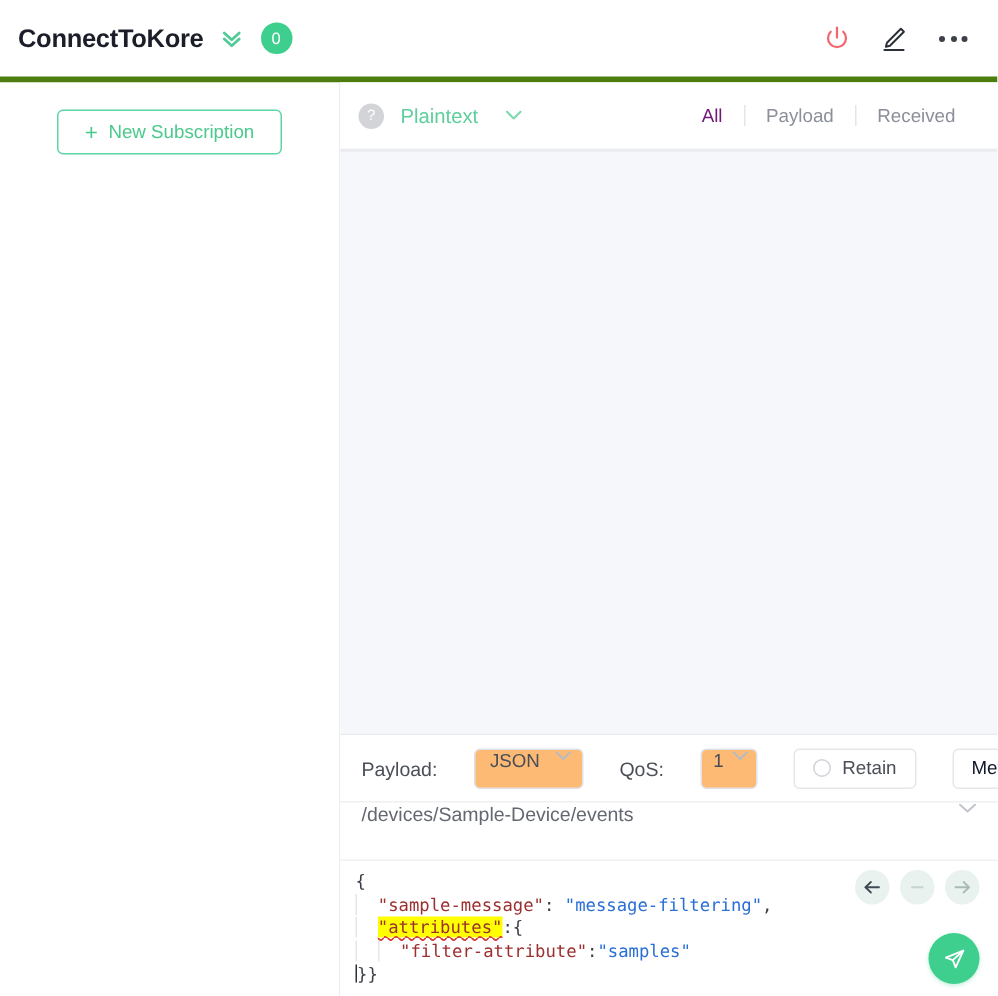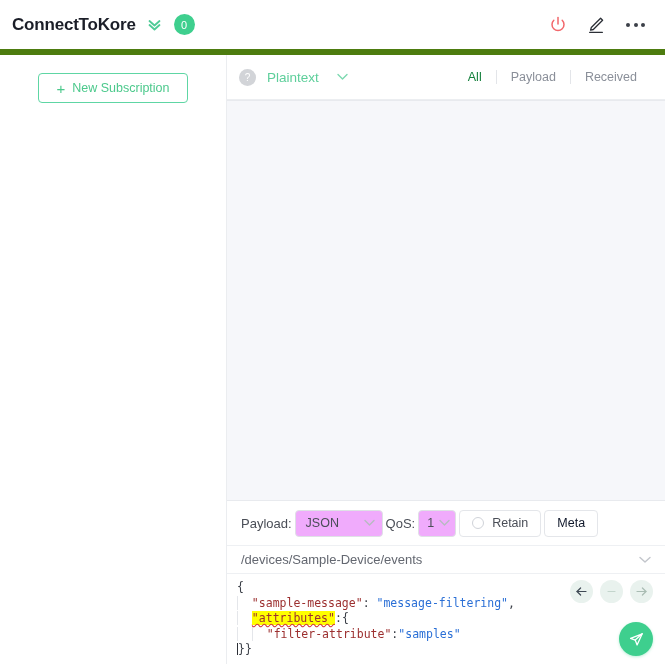--- a/index.html
+++ b/index.html
@@ -16,21 +16,21 @@
     position: relative;
   }
 
   
   .header {
     height: 55px;
     flex: 0 0 55px;
     display: flex;
     align-items: center;
     padding: 0 18px 0 12px;
-    border-bottom: 6px solid #4d7c0f;
+    border-bottom: 4px solid #4d7c0f;
     background: #ffffff;
     gap: 27px;
   }
   .header-left { display: flex; align-items: center; gap: 10px; }
   .app-title {
     font-size: 17px;
     font-weight: bold;
     color: #1b1e28;
     letter-spacing: -0.2px;
   }
@@ -107,45 +107,45 @@
     color: #5ecf9b; font-size: 13.5px; cursor: pointer;
   }
   .filters { margin-left: auto; display: flex; align-items: center; }
   .filter-tab {
     font-size: 12.5px;
     color: #8a8f99;
     padding: 0 14px;
     cursor: pointer;
     line-height: 15px;
   }
-  .filter-tab.active { color: #15803d; }
+  .filter-tab.active { color: #701a75; }
   .filter-div { width: 1px; height: 14px; background: #e3e5e9; }
 
   .messages {
     flex: 1;
     background: #f6f7fa;
     border-top: 1px solid #e8eaee;
     min-height: 0;
   }
 
   
   .composer { background: #ffffff; border-top: 1px solid #e8eaee; }
   .payload-row {
     height: 44px;
     display: flex; align-items: center;
     padding: 0 14px 0 14px;
-    gap: 3px;
+    gap: 24px;
   }
   .lbl { font-size: 13px; color: #4a4e57; }
   .select-box {
     height: 27px;
     border: 1px solid #dfe1e6;
     border-radius: 4px;
-    background: #f0abfc;
-    display: flex; align-items: center;
+    background: #fdba74;
+    display: flex; align-items: flex-start;
     padding: 0 7px 0 10px;
     gap: 10px;
     font-size: 12.5px;
     color: #4a4e57;
     cursor: pointer;
   }
   .select-box.wide { width: 88px; justify-content: space-between; }
   .select-box.narrow { padding: 0 5px 0 8px; gap: 5px; }
   .btn-flat {
     height: 27px;
@@ -157,22 +157,22 @@
     font-size: 12.5px; color: #4a4e57; cursor: pointer; text-align: center;
   }
   .btn-flat.disabled { color: #0f172a; }
   .radio-circle {
     width: 12px; height: 12px;
     border-radius: 50%;
     border: 1px solid #d0d3d9;
     background: #ffffff;
   }
   .topic-row {
-    height: 29px;
-    display: flex; align-items: center;
+    height: 40px;
+    display: flex; align-items: flex-start;
     padding: 0 14px;
     border-top: 1px solid #eef0f3;
     border-bottom: 1px solid #eef0f3;
     cursor: text;
   }
   .topic-text { font-size: 13px; color: #636770; flex: 1; }
 
   
   .editor {
     position: relative;

